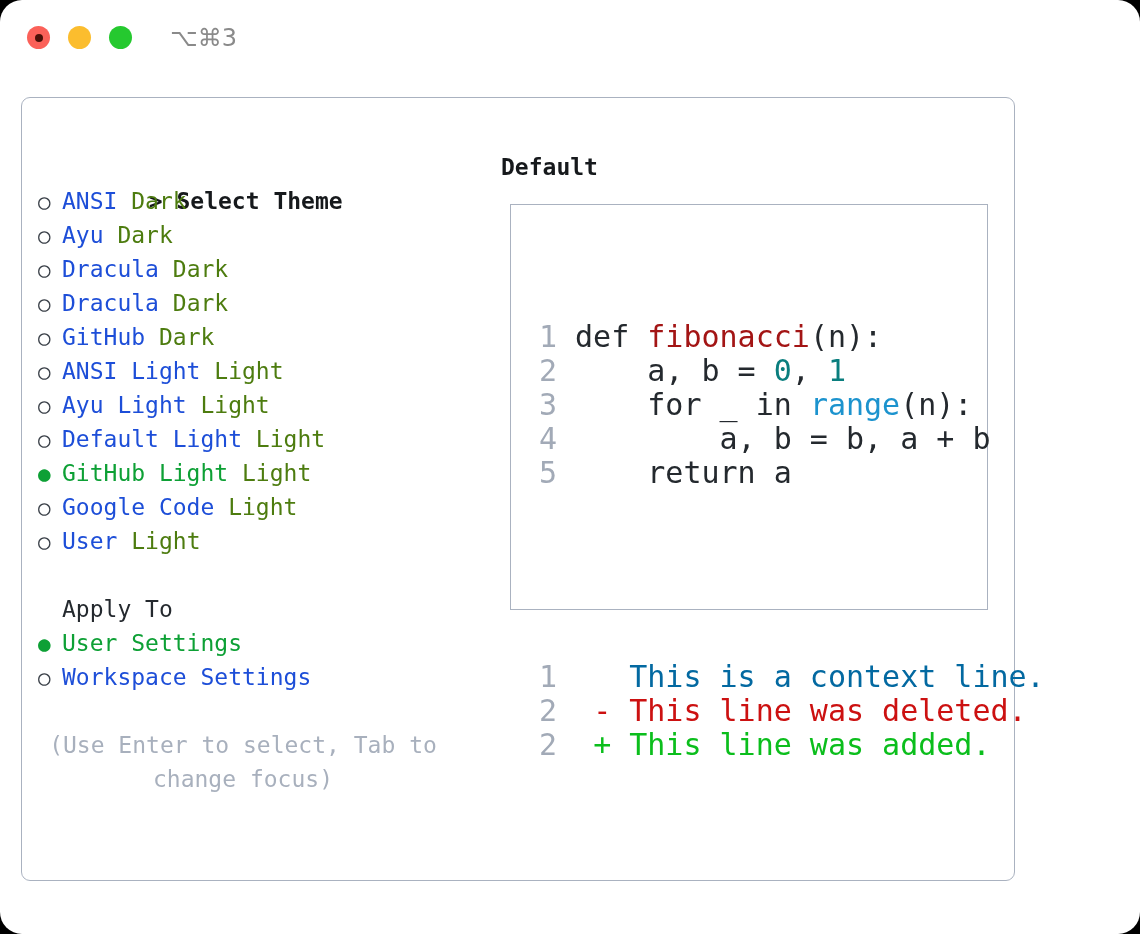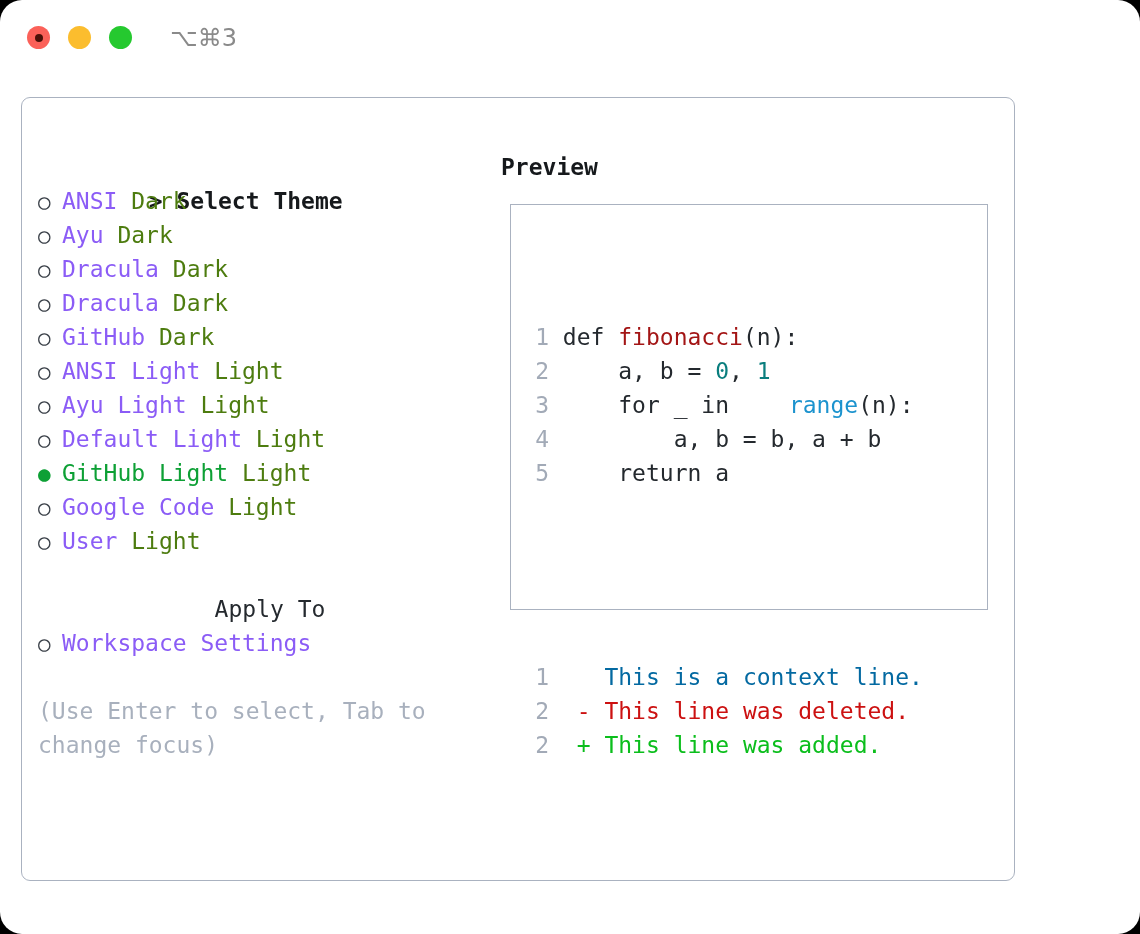--- a/index.html
+++ b/index.html
@@ -100,43 +100,43 @@
 
   .bullet {
     display: inline-block;
     width: 24px;
     text-align: left;
     font-size: 21px;
   }
   .bullet-empty { color: #3B4149; }
   .bullet-sel   { color: #0DA035; }
 
-  .label        { color: #8b5cf6; }
+  .label        { color: #1d4ed8; }
   .label-sel    { color: #0DA035; }
   .tag          { color: #4d7c0f; }
 
   .section-title {
     height: 34px;
     line-height: 34px;
     font-size: 23px;
     color: #24292E;
     white-space: pre;
     padding-left: 24px;
-    text-align: center;
   }
 
   .spacer-lg { height: 34px; }
   .spacer-sm { height: 34px; }
 
   .hint {
     font-size: 23px;
     line-height: 34px;
     color: #A8B0BD;
     white-space: pre-wrap;
     width: 410px;
+    text-align: center;
   }
 
   
   .right-col {
     position: absolute;
     left: 479px; top: 52px;
     width: 500px;
   }
   .preview-title {
     font-size: 23px;
@@ -150,39 +150,39 @@
     position: absolute;
     left: 488px; top: 106px;
     width: 478px;
     height: 406px;
     border: 1.6px solid #AAB2C0;
     background: #ffffff;
   }
 
   .code-area {
     position: absolute;
-    left: 10px; top: 47px;
-    font-size: 23px;
+    left: 18px; top: 47px;
+    font-size: 30px;
     line-height: 34px;
     white-space: pre;
   }
 
   .cline { height: 34px; white-space: pre; }
 
   .ln {
     display: inline-block;
     width: 28px;
     text-align: right;
     color: #A2AAB7;
   }
   .code-txt { color: #24292E; }
 
   .tok-fn    { color: #A31515; }
   .tok-num   { color: #0A7E7E; }
-  .tok-call  { color: #1C93CE; margin-left: 46px; }
+  .tok-call  { color: #1C93CE; }
 
   .diff-ctx  { color: #0369a1; }
   .diff-del  { color: #CC1111; }
   .diff-add  { color: #0BBE1C; }
 
   .blank-line { height: 34px; }
 </style>
 </head>
 <body>
 
@@ -217,30 +217,31 @@
           <div class="row"><span class="bullet bullet-sel">●</span><span class="label-sel">GitHub Light</span><span class="tag"> Light</span></div>
           <div class="row"><span class="bullet bullet-empty">○</span><span class="label">Google Code</span><span class="tag"> Light</span></div>
           <div class="row"><span class="bullet bullet-empty">○</span><span class="label">User</span><span class="tag"> Light</span></div>
         </div>
 
       <div class="spacer-lg"></div>
 
       <div class="section-title">Apply To</div>
 
       <div id="apply-list">
+          <div class="row"><span class="bullet bullet-sel">●</span><span class="label-sel">User Settings</span></div>
           <div class="row"><span class="bullet bullet-empty">○</span><span class="label">Workspace Settings</span></div>
         </div>
 
       <div class="spacer-sm"></div>
 
       <div class="hint">(Use Enter to select, Tab to change focus)</div>
     </div>
 
     <div class="right-col">
-      <div class="preview-title">Preview</div>
+      <div class="preview-title">Default</div>
     </div>
 
     <div class="preview-box">
       <div class="code-area">
         <div id="code-lines"><div class="cline"><span class="ln">1</span> <span class="code-txt">def </span><span class="tok-fn">fibonacci</span><span class="code-txt">(n):</span></div><div class="cline"><span class="ln">2</span> <span class="code-txt">    a, b = </span><span class="tok-num">0</span><span class="code-txt">, </span><span class="tok-num">1</span></div><div class="cline"><span class="ln">3</span> <span class="code-txt">    for _ in </span><span class="tok-call">range</span><span class="code-txt">(n):</span></div><div class="cline"><span class="ln">4</span> <span class="code-txt">        a, b = b, a + b</span></div><div class="cline"><span class="ln">5</span> <span class="code-txt">    return a</span></div></div>
         <div class="blank-line"></div>
         <div id="diff-lines"><div class="cline"><span class="ln">1</span>  <span class="diff-ctx">  </span><span class="diff-ctx">This is a context line.</span></div><div class="cline"><span class="ln">2</span>  <span class="diff-del">- </span><span class="diff-del">This line was deleted.</span></div><div class="cline"><span class="ln">2</span>  <span class="diff-add">+ </span><span class="diff-add">This line was added.</span></div></div>
       </div>
     </div>
 

